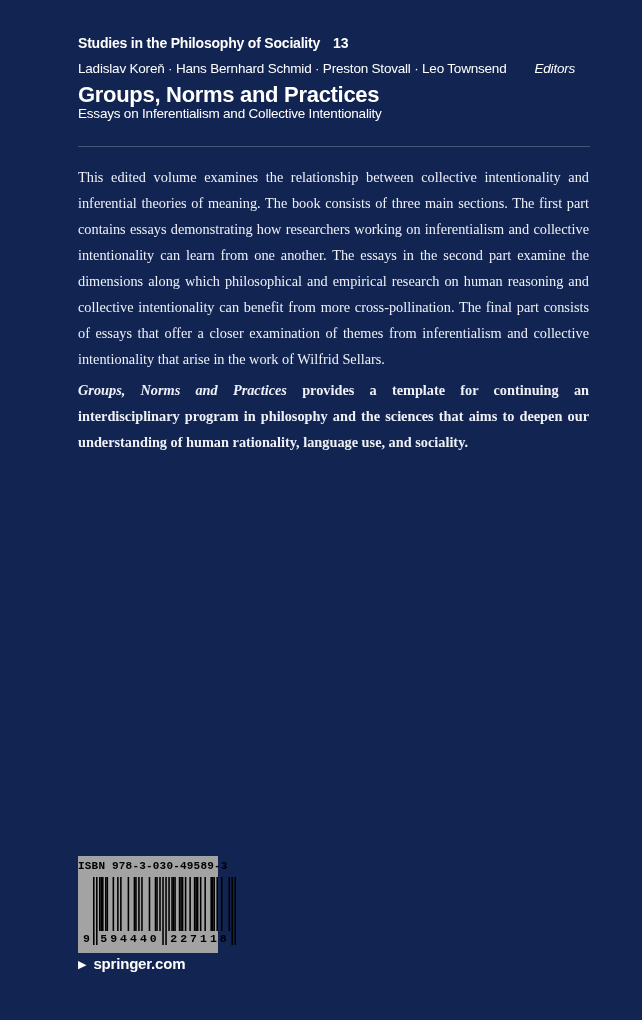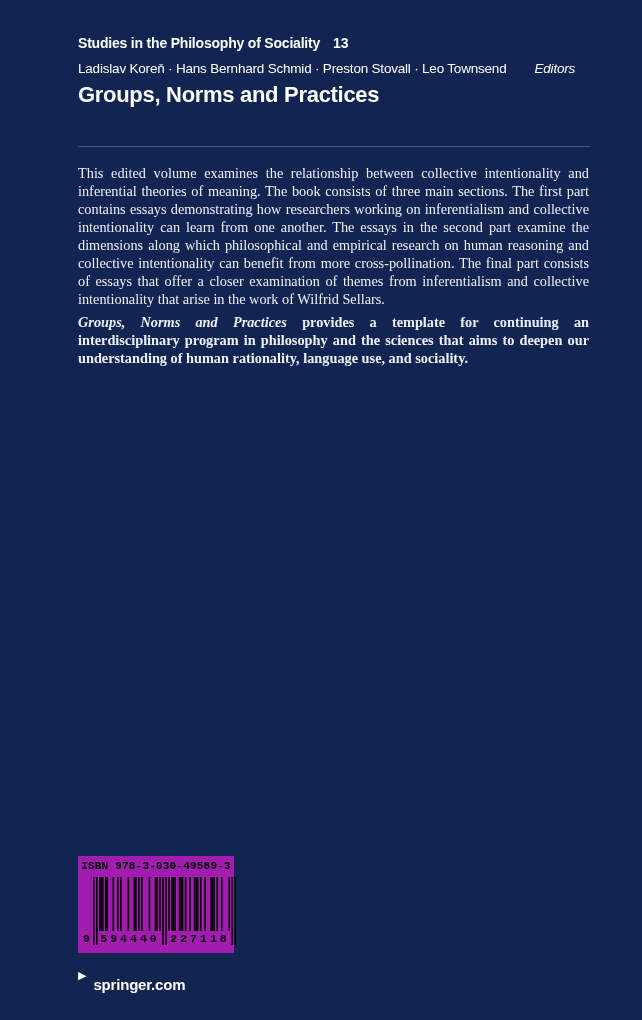--- a/index.html
+++ b/index.html
@@ -51,31 +51,31 @@
     left: 78px; top: 146px;
     width: 512px; height: 1px;
     background: rgba(255,255,255,0.22);
   }
   .blurb {
     position: absolute;
     left: 78px; top: 164px;
     width: 511px;
     font-family: "Liberation Serif", "DejaVu Serif", serif;
     font-size: 14.3px;
-    line-height: 18px;
+    line-height: 26px;
     text-align: justify;
     color: #eef1f8;
   }
   .blurb p + p { margin-top: 5px; font-weight: bold; }
   .blurb .italic-title { font-style: italic; }
   .isbn-box {
     position: absolute;
     left: 78px; top: 856px;
-    width: 156px; height: 97px;
-    background: #a21caf;
+    width: 140px; height: 97px;
+    background: #a3a3a3;
     color: #000000;
   }
   .isbn-label {
     position: absolute;
     left: 0; top: 4px; width: 100%;
     text-align: center;
     font-family: "Liberation Mono", "DejaVu Sans Mono", monospace;
     font-size: 11px;
     font-weight: bold;
     letter-spacing: 0.2px;
@@ -107,38 +107,38 @@
   }
   .footer-line .arrow {
     font-size: 11px;
     line-height: 1;
     transform: translateY(0.5px);
   }
   .footer-line .site {
     font-size: 15px;
     font-weight: bold;
     letter-spacing: -0.2px;
-    margin-top: 21px;
   }
 </style>
 </head>
 <body>
 
 <div id="cover">
 
   <div class="series-line">
     <span>Studies in the Philosophy of Sociality</span><span class="series-number">13</span>
   </div>
 
   <div class="authors-line">
     <span>Ladislav Koreň · Hans Bernhard Schmid · Preston Stovall · Leo Townsend</span><span class="editors">Editors</span>
   </div>
 
   <h1 class="book-title">Groups, Norms and Practices</h1>
 
+  <div class="book-subtitle">Essays on Inferentialism and Collective Intentionality</div>
 
   <div class="divider"></div>
 
   <div class="blurb">
     <p>This edited volume examines the relationship between collective intentionality and inferential theories of meaning. The book consists of three main sections. The first part contains essays demonstrating how researchers working on inferentialism and collective intentionality can learn from one another. The essays in the second part examine the dimensions along which philosophical and empirical research on human reasoning and collective intentionality can benefit from more cross-pollination. The final part consists of essays that offer a closer examination of themes from inferentialism and collective intentionality that arise in the work of Wilfrid Sellars.</p>
     <p><span class="italic-title">Groups, Norms and Practices</span><span> provides a template for continuing an interdisciplinary program in philosophy and the sciences that aims to deepen our understanding of human rationality, language use, and sociality.</span></p>
   </div>
 
   <div class="isbn-box">
     <div class="isbn-label">ISBN 978-3-030-49589-3</div>

